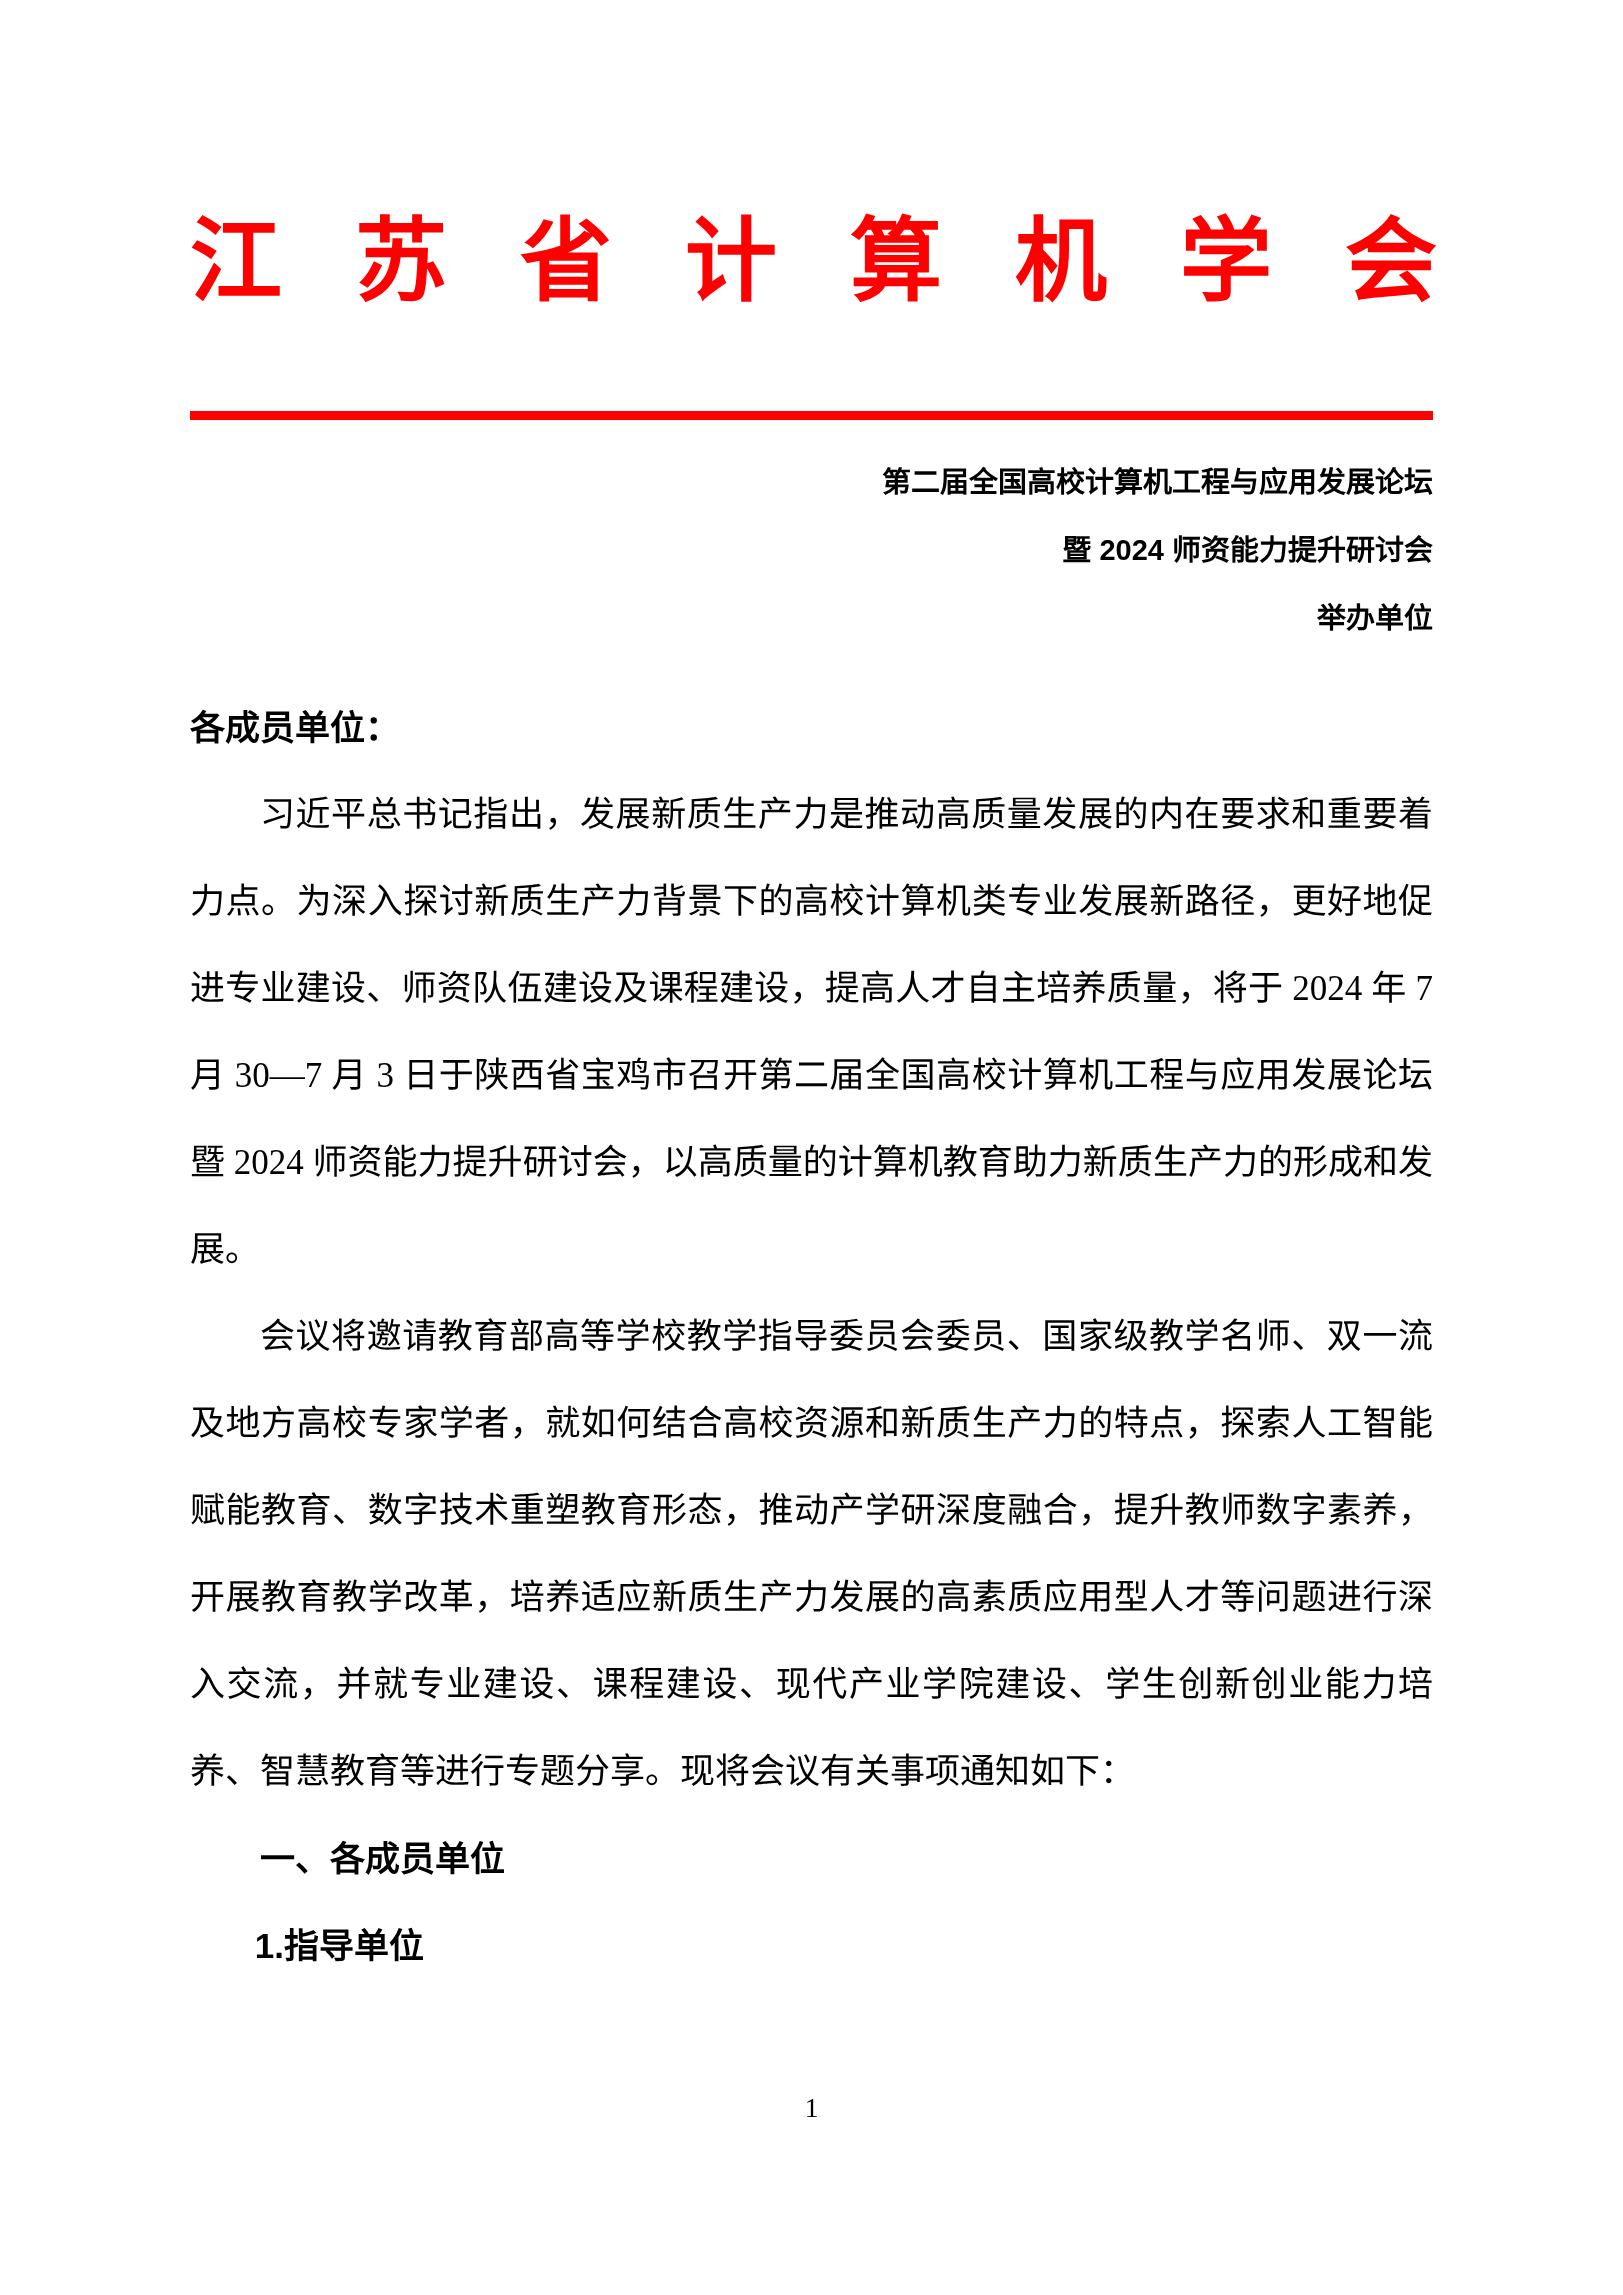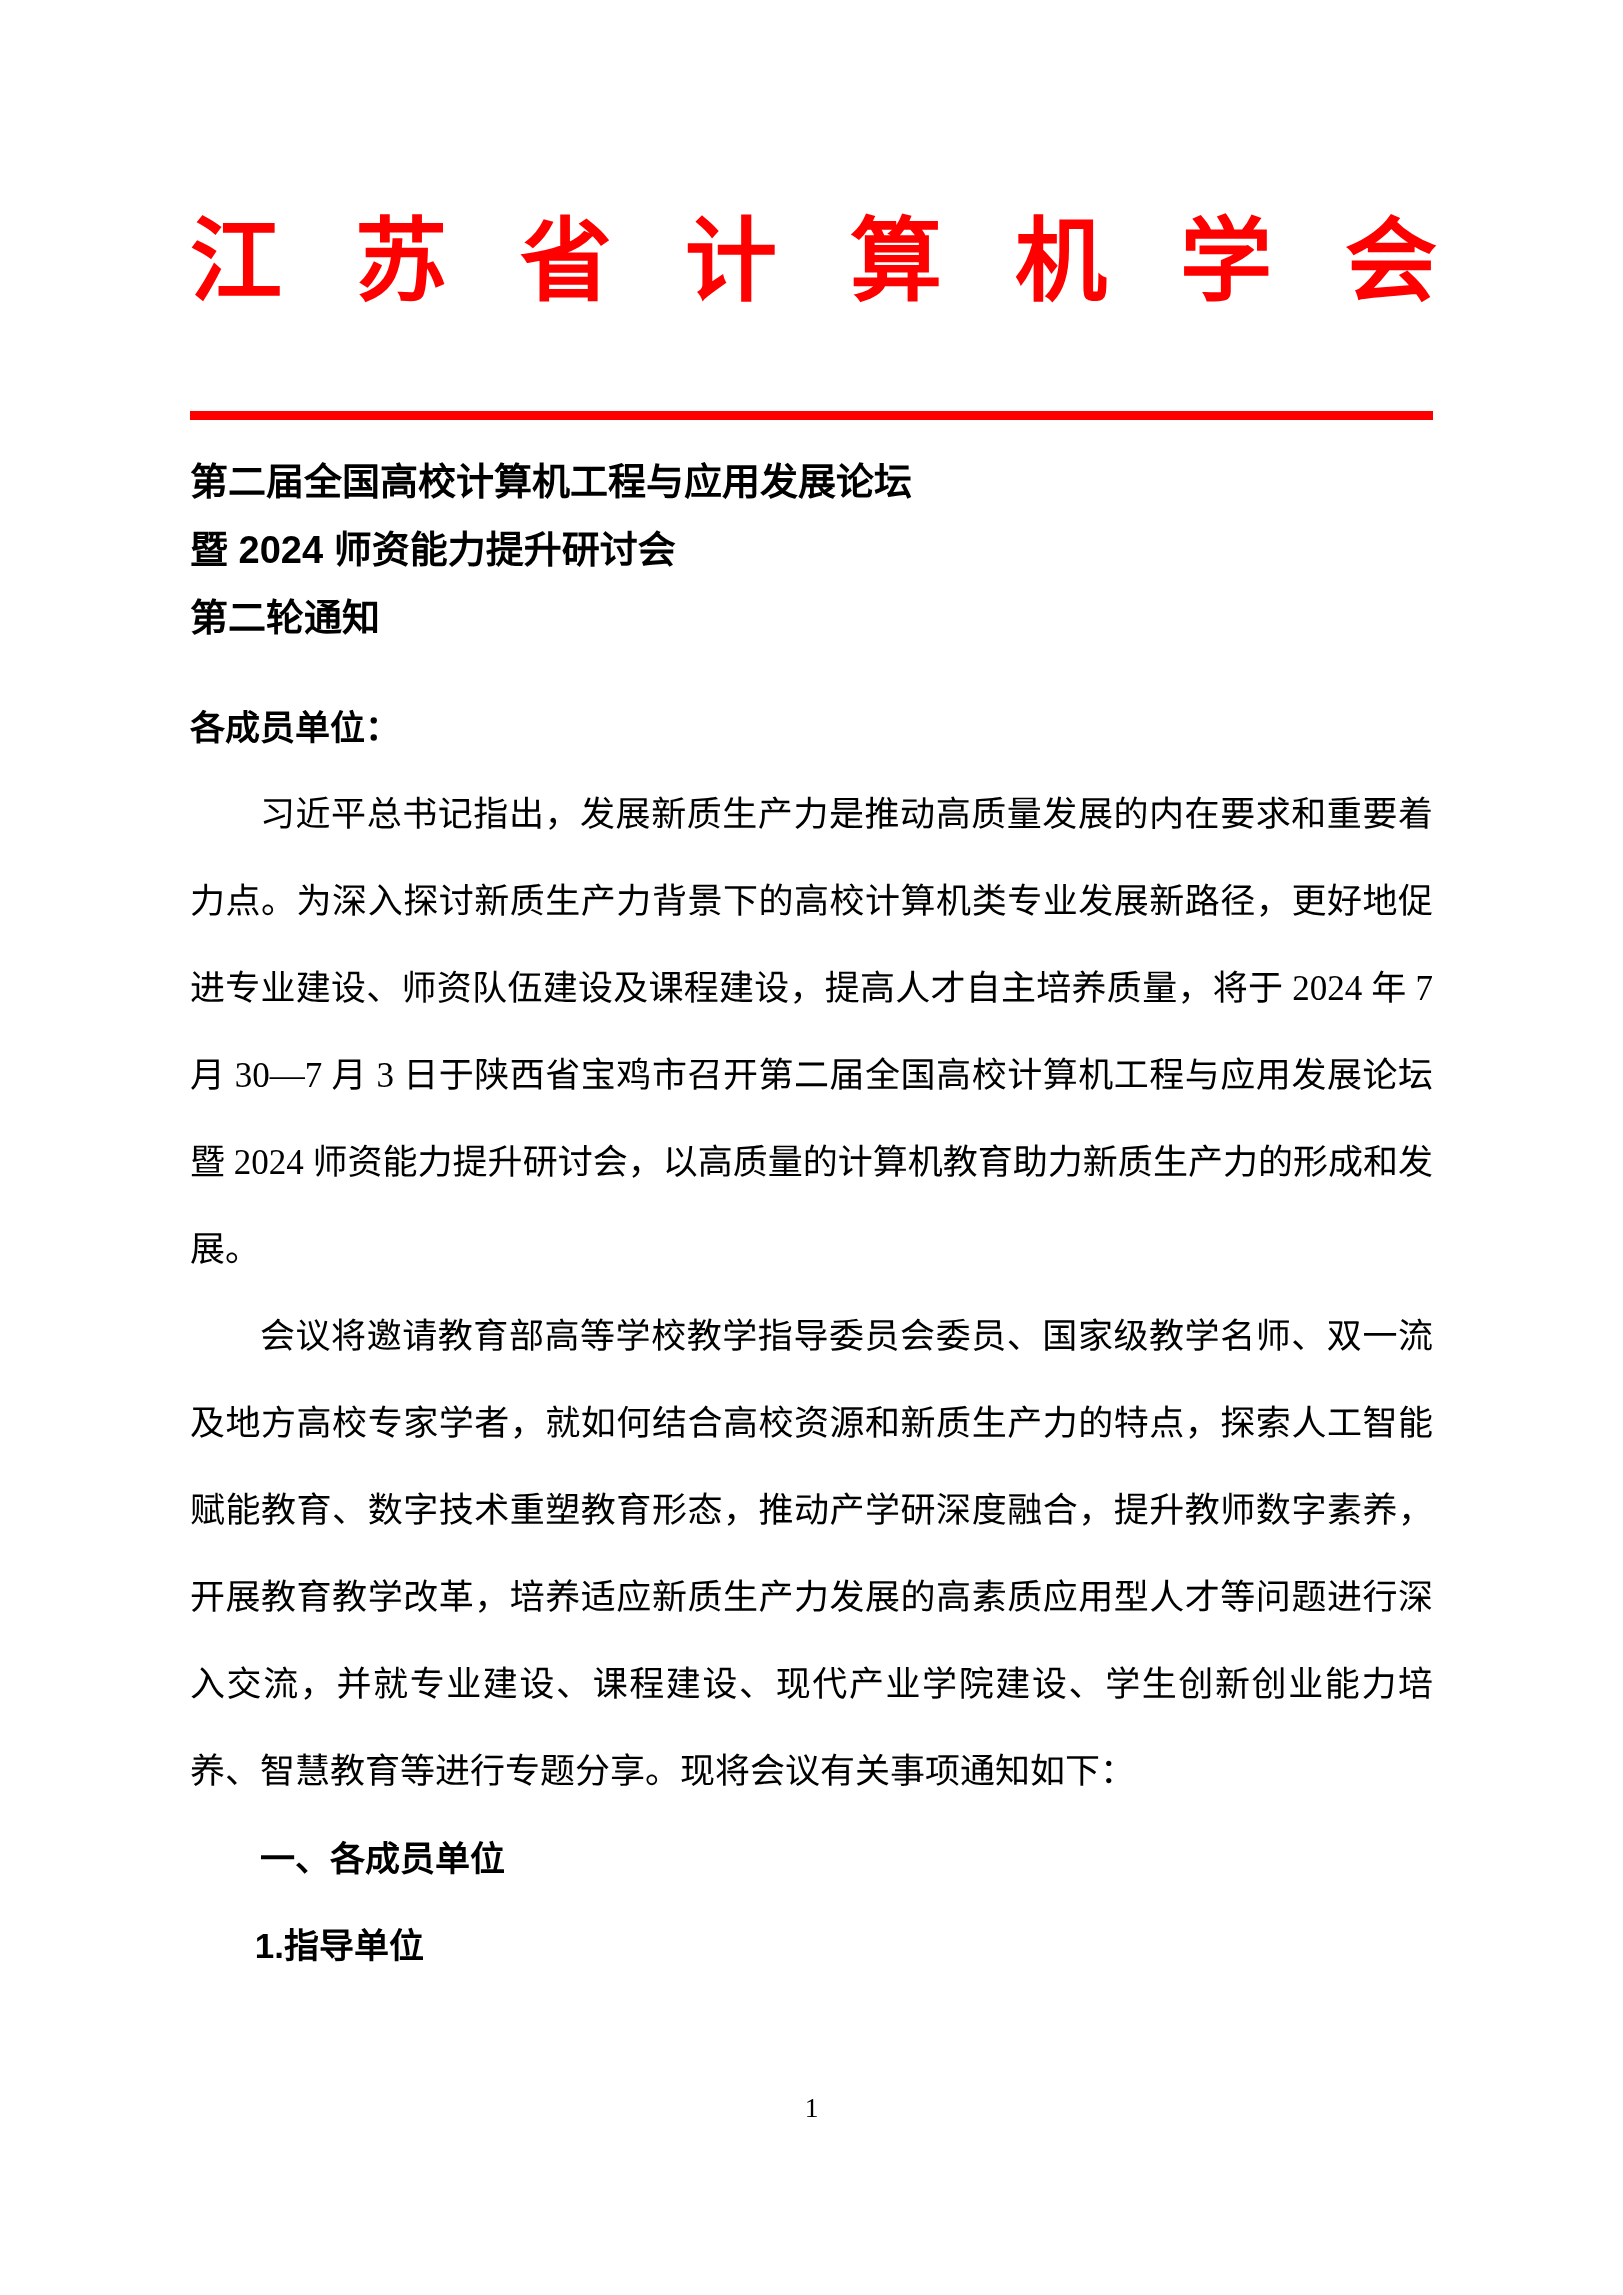--- a/index.html
+++ b/index.html
@@ -47,24 +47,24 @@
     left: 190px;
     top: 411px;
     width: 1243px;
     height: 9.2px;
     background: #ff0000;
   }
 
   
   .doc-title {
     top: 448px;
-    text-align: left;
+    text-align: right;
     font-family: "Liberation Sans", "DejaVu Sans", sans-serif;
     font-weight: bold;
-    font-size: 38px;
+    font-size: 29px;
     line-height: 68px;
   }
   .doc-title div { margin: 0; }
 
   
   .body-text {
     top: 684px;
     font-size: 35px;
     line-height: 87px;
   }
@@ -107,21 +107,21 @@
   <h1 class="content-col org-name" style="position:absolute; margin:0;">
     <span class="spread">江苏省计算机学会</span>
   </h1>
 
 
   <div class="red-rule"></div>
 
   <div class="content-col doc-title" style="position:absolute;">
     <div>第二届全国高校计算机工程与应用发展论坛</div>
     <div>暨 2024 师资能力提升研讨会</div>
-    <div>第二轮通知</div>
+    <div>举办单位</div>
   </div>
 
   <div class="content-col body-text" style="position:absolute;">
     <p class="salutation">各成员单位：</p>
     <p class="paragraph">习近平总书记指出，发展新质生产力是推动高质量发展的内在要求和重要着力点。为深入探讨新质生产力背景下的高校计算机类专业发展新路径，更好地促进专业建设、师资队伍建设及课程建设，提高人才自主培养质量，将于 2024 年 7 月 30—7 月 3 日于陕西省宝鸡市召开第二届全国高校计算机工程与应用发展论坛暨 2024 师资能力提升研讨会，以高质量的计算机教育助力新质生产力的形成和发展。</p>
     <p class="paragraph">会议将邀请教育部高等学校教学指导委员会委员、国家级教学名师、双一流及地方高校专家学者，就如何结合高校资源和新质生产力的特点，探索人工智能赋能教育、数字技术重塑教育形态，推动产学研深度融合，提升教师数字素养，开展教育教学改革，培养适应新质生产力发展的高素质应用型人才等问题进行深入交流，并就专业建设、课程建设、现代产业学院建设、学生创新创业能力培养、智慧教育等进行专题分享。现将会议有关事项通知如下：</p>
     <p class="section-heading">一、各成员单位</p>
     <p class="sub-heading">1.指导单位</p>
   </div>
 

